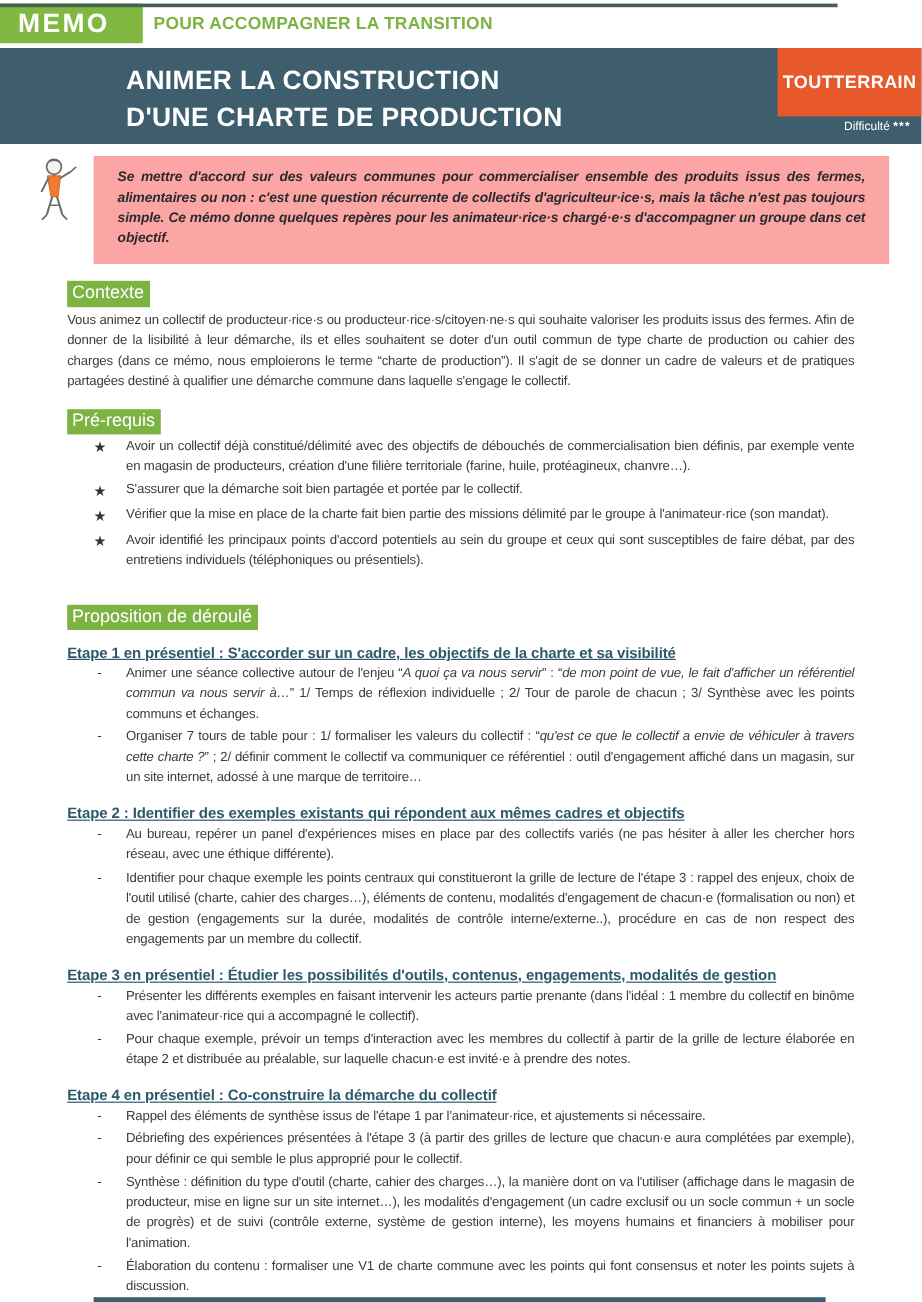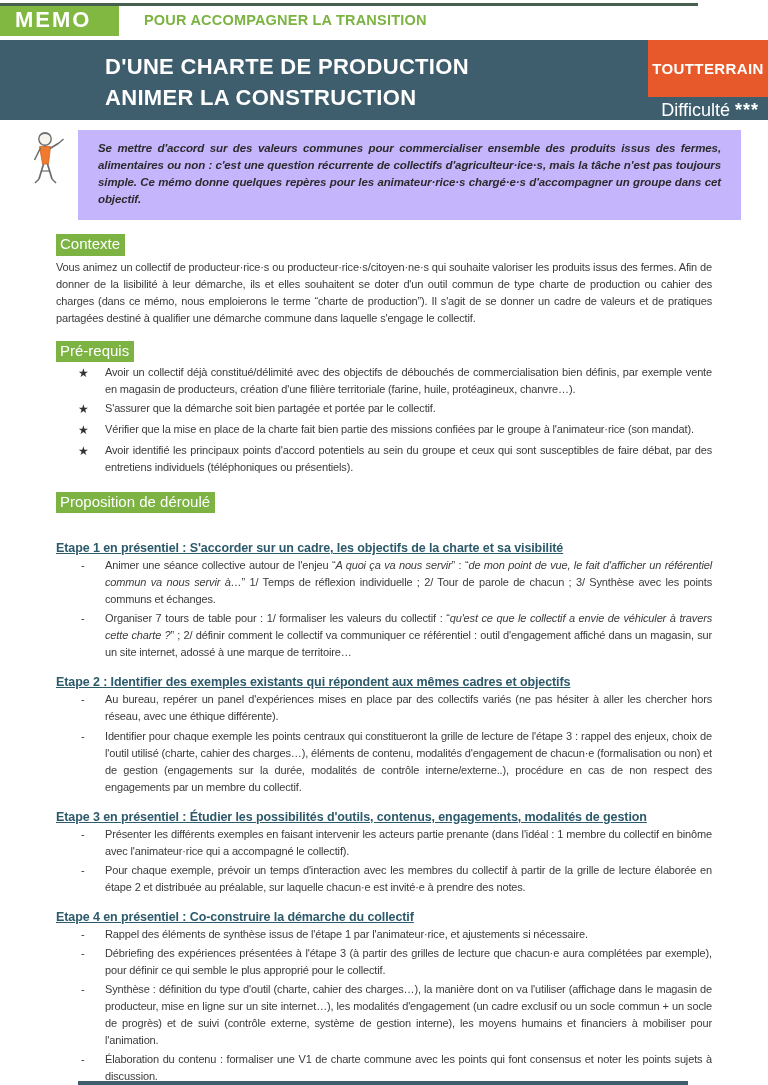--- a/index.html
+++ b/index.html
@@ -7,60 +7,60 @@
     width:768px; height:1085px; position:relative; overflow:hidden;
     background:#ffffff; color:#3b3b3b;
     font-family:"Liberation Sans", sans-serif;
   }
   .page { position:relative; width:768px; height:1085px; }
 
   
   .top-edge { position:absolute; top:0; left:0; width:698px; height:3px; background:#45604f; }
 
   
-  .topbar { display:flex; align-items:stretch; height:33px; margin-top:3px;gap:16px; }
+  .topbar { display:flex; align-items:stretch; height:33px; margin-top:3px; }
   .brand {
     width:119px; background:#80b841; color:#fff; font-weight:bold;
     font-size:22px; letter-spacing:2px; display:flex; align-items:center; padding-left:15px;
   }
   .tagline {
     flex:1; display:flex; align-items:center; padding-left:9px;
     color:#7cb342; font-weight:bold; font-size:14.5px; letter-spacing:.2px;
   }
 
   
   .titleband { position:relative; margin-top:4px; height:80px; background:#3e5e6d; }
   .title-wrap {
     position:absolute; left:105px; top:12px; color:#fff; font-weight:bold;
     font-size:22px; line-height:1.4; letter-spacing:.3px;
   }
   .badge {
     position:absolute; right:0; top:0; width:120px; height:57px; background:#e7582b;
     color:#fff; font-weight:bold; font-size:15px; line-height:1.3; letter-spacing:.4px;
     display:flex; flex-direction:row; align-items:center; justify-content:center; text-align:center;
   }
-  .difficulty { position:absolute; right:9px; top:60px; color:#fff; font-size:18px;padding-left:20px; }
+  .difficulty { position:absolute; right:9px; top:60px; color:#fff; font-size:10px;padding-left:20px; }
   .difficulty .stars { font-weight:bold; letter-spacing:1px; }
 
   
   .intro-row { display:flex; margin:10px 27px 0 26px; }
   .figure { flex:none; width:52px; padding-top:1px; }
-  .intro-box { flex:1; background:#c4b5fd; padding:10px 20px 12px 20px; }
+  .intro-box { flex:1; background:#fca5a5; padding:10px 20px 12px 20px; }
   .intro-box p {
     font-size:11.5px; font-weight:bold; font-style:italic; line-height:1.48;
     text-align:justify; color:#2b2b2b; letter-spacing:-.1px;
   }
 
   
   .content { margin-left:56px; margin-right:56px; }
   .green-head {
     display:inline-block; background:#7cb342; color:#fff;
     font-size:15px; font-weight:normal; padding:2px 5px 3px 4px; line-height:1.1;
   }
-  .mt14 { margin-top:14px; } .mt16 { margin-top:16px; } .mt12 { margin-top:28px; }
+  .mt14 { margin-top:14px; } .mt16 { margin-top:28px; } .mt12 { margin-top:12px; }
   .body-text {
     margin-top:3px; font-size:11px; line-height:1.55; text-align:justify;
     letter-spacing:-.15px; color:#3b3b3b;
   }
   .etape-head {
     font-size:12.5px; font-weight:bold; color:#2d5a6b;
     text-decoration:underline; letter-spacing:-.1px;
   }
   .list { margin-top:2px; }
   .li { display:flex; align-items:flex-start; margin-top:2px; }
@@ -84,22 +84,22 @@
 
   <header class="topbar">
     <div class="brand">
       <span>MEMO</span>
     </div>
     <div class="tagline">POUR ACCOMPAGNER LA TRANSITION</div>
   </header>
 
   <section class="titleband">
     <div class="title-wrap">
+      <div>ANIMER LA CONSTRUCTION</div>
       <div>D'UNE CHARTE DE PRODUCTION</div>
-      <div>ANIMER LA CONSTRUCTION</div>
     </div>
     <div class="badge">
       <div>TOUT</div>
       <div>TERRAIN</div>
     </div>
     <div class="difficulty">
       <span>Difficulté</span>
       <span class="stars">***</span>
     </div>
   </section>
@@ -137,21 +137,21 @@
       <div class="li">
         <span class="glyph star">★</span>
         <p class="li-text">Avoir un collectif déjà constitué/délimité avec des objectifs de débouchés de commercialisation bien définis, par exemple vente en magasin de producteurs, création d'une filière territoriale (farine, huile, protéagineux, chanvre…).</p>
       </div>
       <div class="li">
         <span class="glyph star">★</span>
         <p class="li-text">S'assurer que la démarche soit bien partagée et portée par le collectif.</p>
       </div>
       <div class="li">
         <span class="glyph star">★</span>
-        <p class="li-text">Vérifier que la mise en place de la charte fait bien partie des missions confiées par le groupe à l'animateur·rice (son mandat).</p>
+        <p class="li-text">Vérifier que la mise en place de la charte fait bien partie des missions délimité par le groupe à l'animateur·rice (son mandat).</p>
       </div>
       <div class="li">
         <span class="glyph star">★</span>
         <p class="li-text">Avoir identifié les principaux points d'accord potentiels au sein du groupe et ceux qui sont susceptibles de faire débat, par des entretiens individuels (téléphoniques ou présentiels).</p>
       </div>
     </div>
   </section>
 
   <section class="content mt16">
     <h2 class="green-head">Proposition de déroulé</h2>

